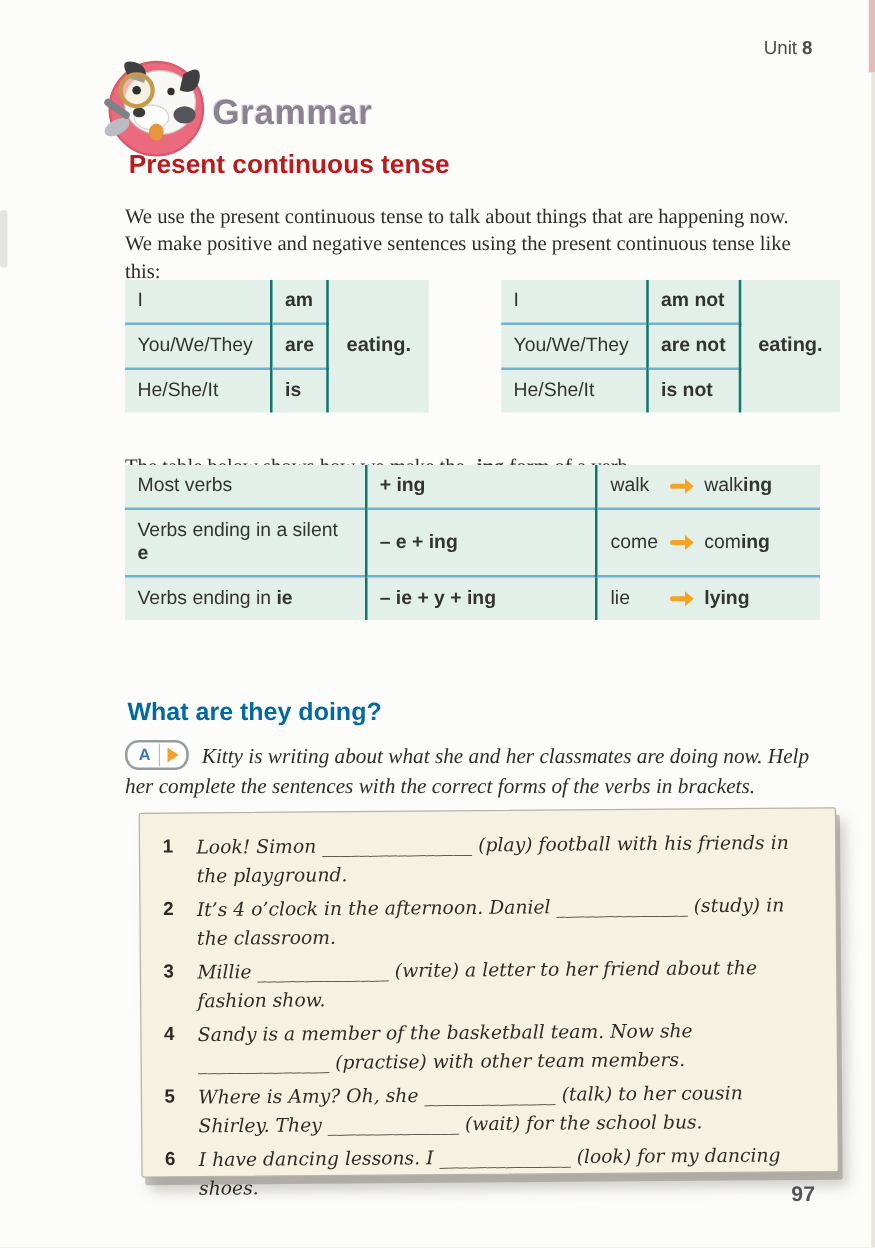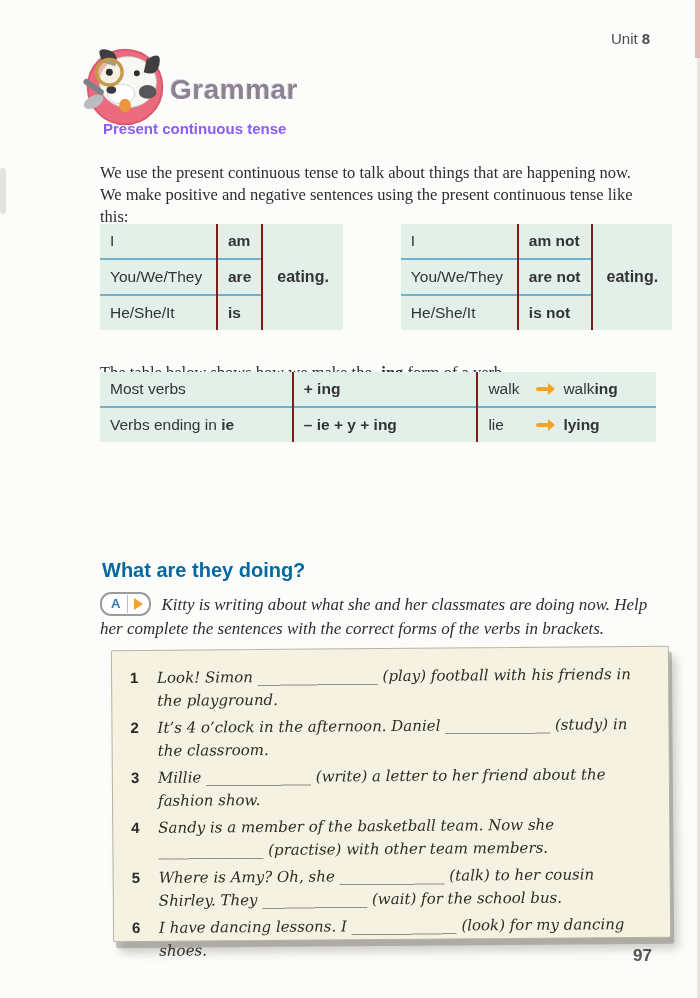--- a/index.html
+++ b/index.html
@@ -15,39 +15,39 @@
   
   .unit{position:absolute;top:30px;right:50px;font-size:15px;color:#4c4c4f;}
   .unit b{margin-left:4px;}
   .logo{position:absolute;left:74px;top:40px;width:108px;height:92px;}
   .grammar-title{
     position:absolute;left:170px;top:74px;font-size:28px;font-weight:bold;
     color:#8b8292;letter-spacing:.5px;
     text-shadow:1px 1px 0 #ffffff,-1px -1px 0 #dcd8de;
   }
   .h-orange{
-    position:absolute;left:103px;top:120px;font-size:15px;font-weight:bold;color:#8b5cf6;
+    position:absolute;left:103px;top:120px;font-size:21px;font-weight:bold;color:#b91c1c;
   }
   .h-blue{
     position:absolute;left:102px;top:559px;font-size:20px;font-weight:bold;color:#0369a1;
   }
   
   .serif{font-family:"Liberation Serif",serif;}
   .intro{
     position:absolute;left:100px;top:151px;width:556px;
     font-size:16.5px;line-height:1.33;color:#2d2d2d;margin-top:11px;
   }
   .ing-sentence{
     position:absolute;left:100px;top:346px;width:556px;font-size:16.5px;color:#2d2d2d;
   }
   
   .tables-row{position:absolute;left:100px;top:224px;display:flex;gap:58px;}
   table.gtable{border-collapse:collapse;background:#e3efe9;font-size:15.5px;color:#333;}
   table.gtable td{padding:8px 10px;vertical-align:middle;}
-  td.vline{border-left:2px solid #7f1d1d;border-radius:14px;}
+  td.vline{border-left:2px solid #0f766e;border-radius:14px;}
   td.hline{border-top:2px solid #72b1cb;}
   .small-table td.c1{width:96px;}
   .small-table td.c2{font-weight:bold;}
   .small-table td.c3{font-weight:bold;font-size:16px;text-align:right;padding:8px 14px;}
   .neg td.c1{width:96px;}
   .big-table{position:absolute;left:100px;top:372px;width:556px;}
   .big-table td{padding:9px 12px;}
   .big-table td.rule{width:169px;}
   .big-table td.formula{width:160px;font-weight:bold;}
   .big-table td.exwrap{width:155px;}
@@ -168,20 +168,31 @@
       <td class="formula vline">+ ing</td>
       <td class="exwrap vline">
         <span class="ex-flex">
               <span class="ex-word">walk</span>
               <span class="arrow"></span>
               <span class="ex-result"><span>walk</span><b>ing</b></span>
             </span>
       </td>
     </tr>
     <tr>
+      <td class="rule hline"><span>Verbs ending in a silent </span><b>e</b></td>
+      <td class="formula vline hline">– e + ing</td>
+      <td class="exwrap vline hline">
+        <span class="ex-flex">
+              <span class="ex-word">come</span>
+              <span class="arrow"></span>
+              <span class="ex-result"><span>com</span><b>ing</b></span>
+            </span>
+      </td>
+    </tr>
+    <tr>
       <td class="rule hline"><span>Verbs ending in </span><b>ie</b></td>
       <td class="formula vline hline">– ie + y + ing</td>
       <td class="exwrap vline hline">
         <span class="ex-flex">
               <span class="ex-word">lie</span>
               <span class="arrow"></span>
               <span class="ex-result"><span></span><b>lying</b></span>
             </span>
       </td>
     </tr>

